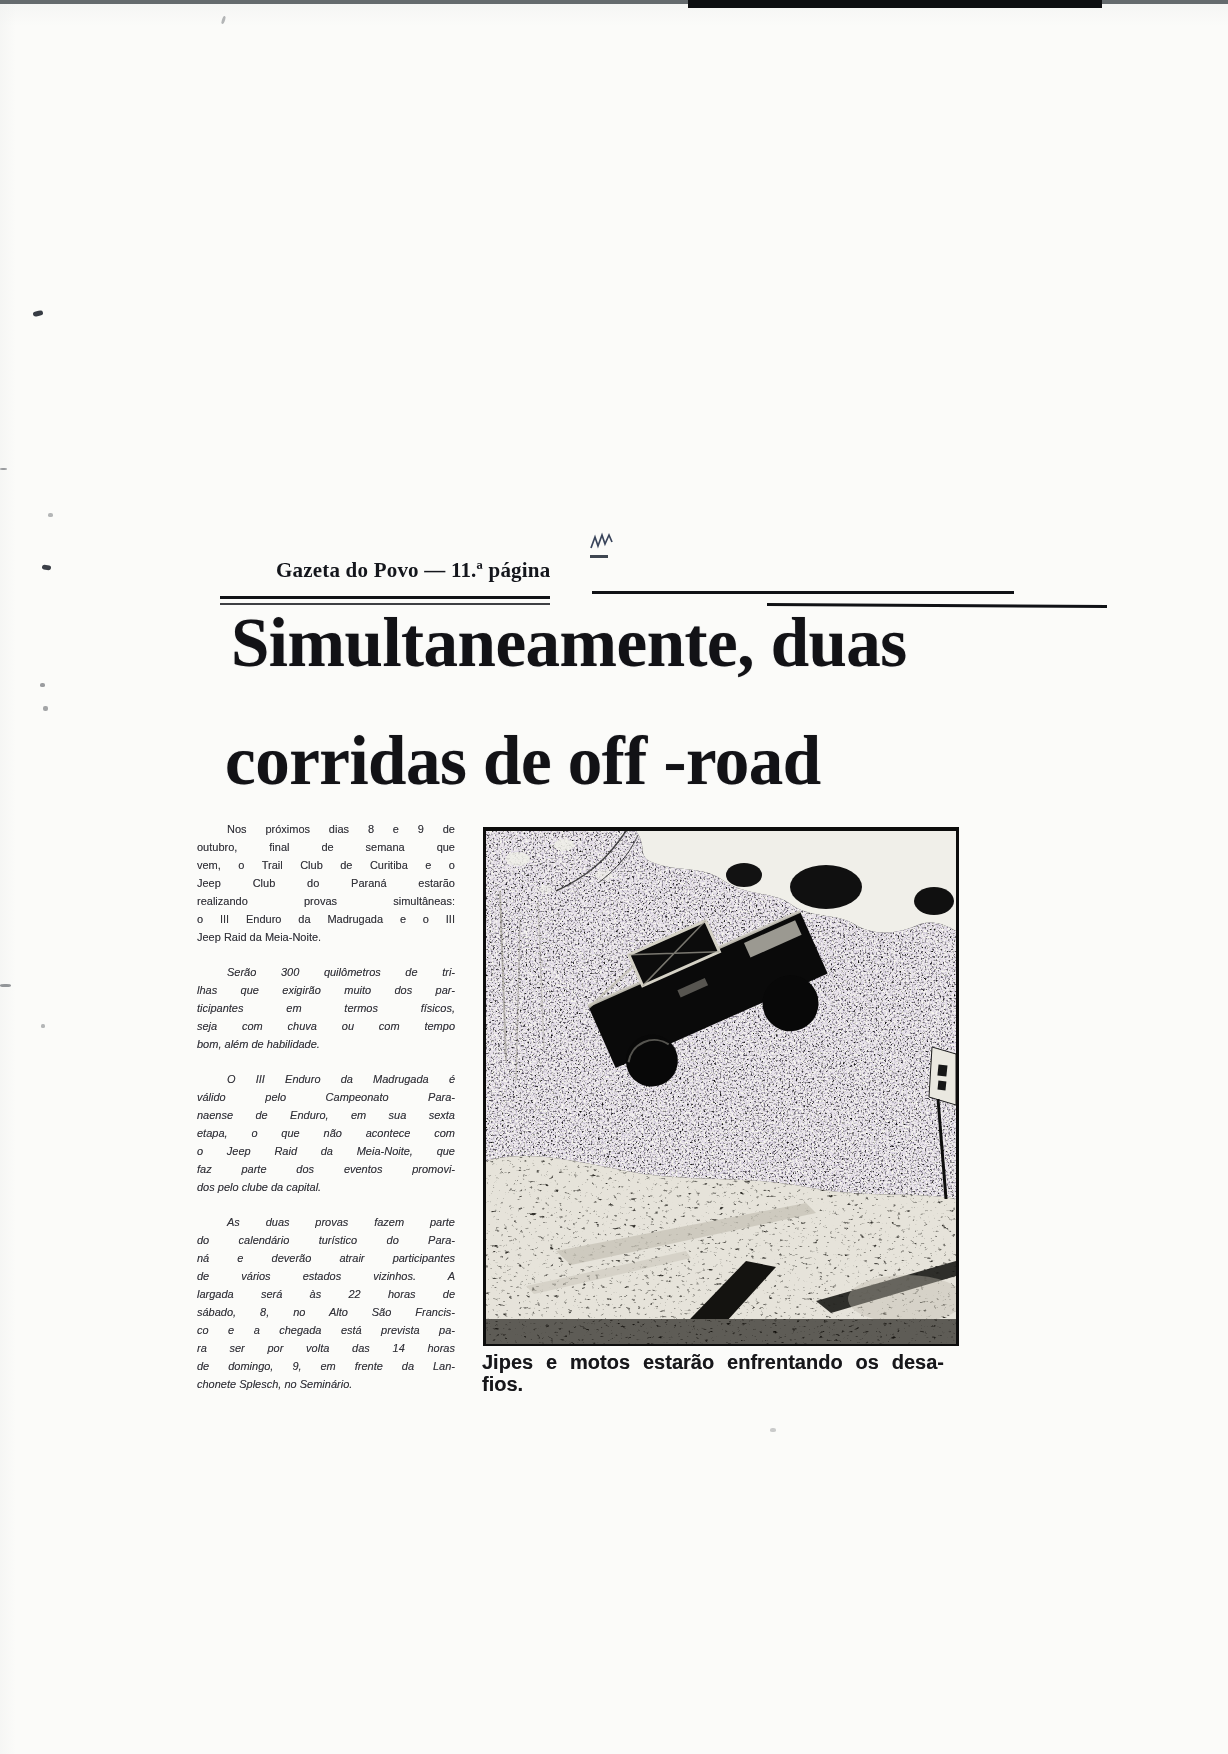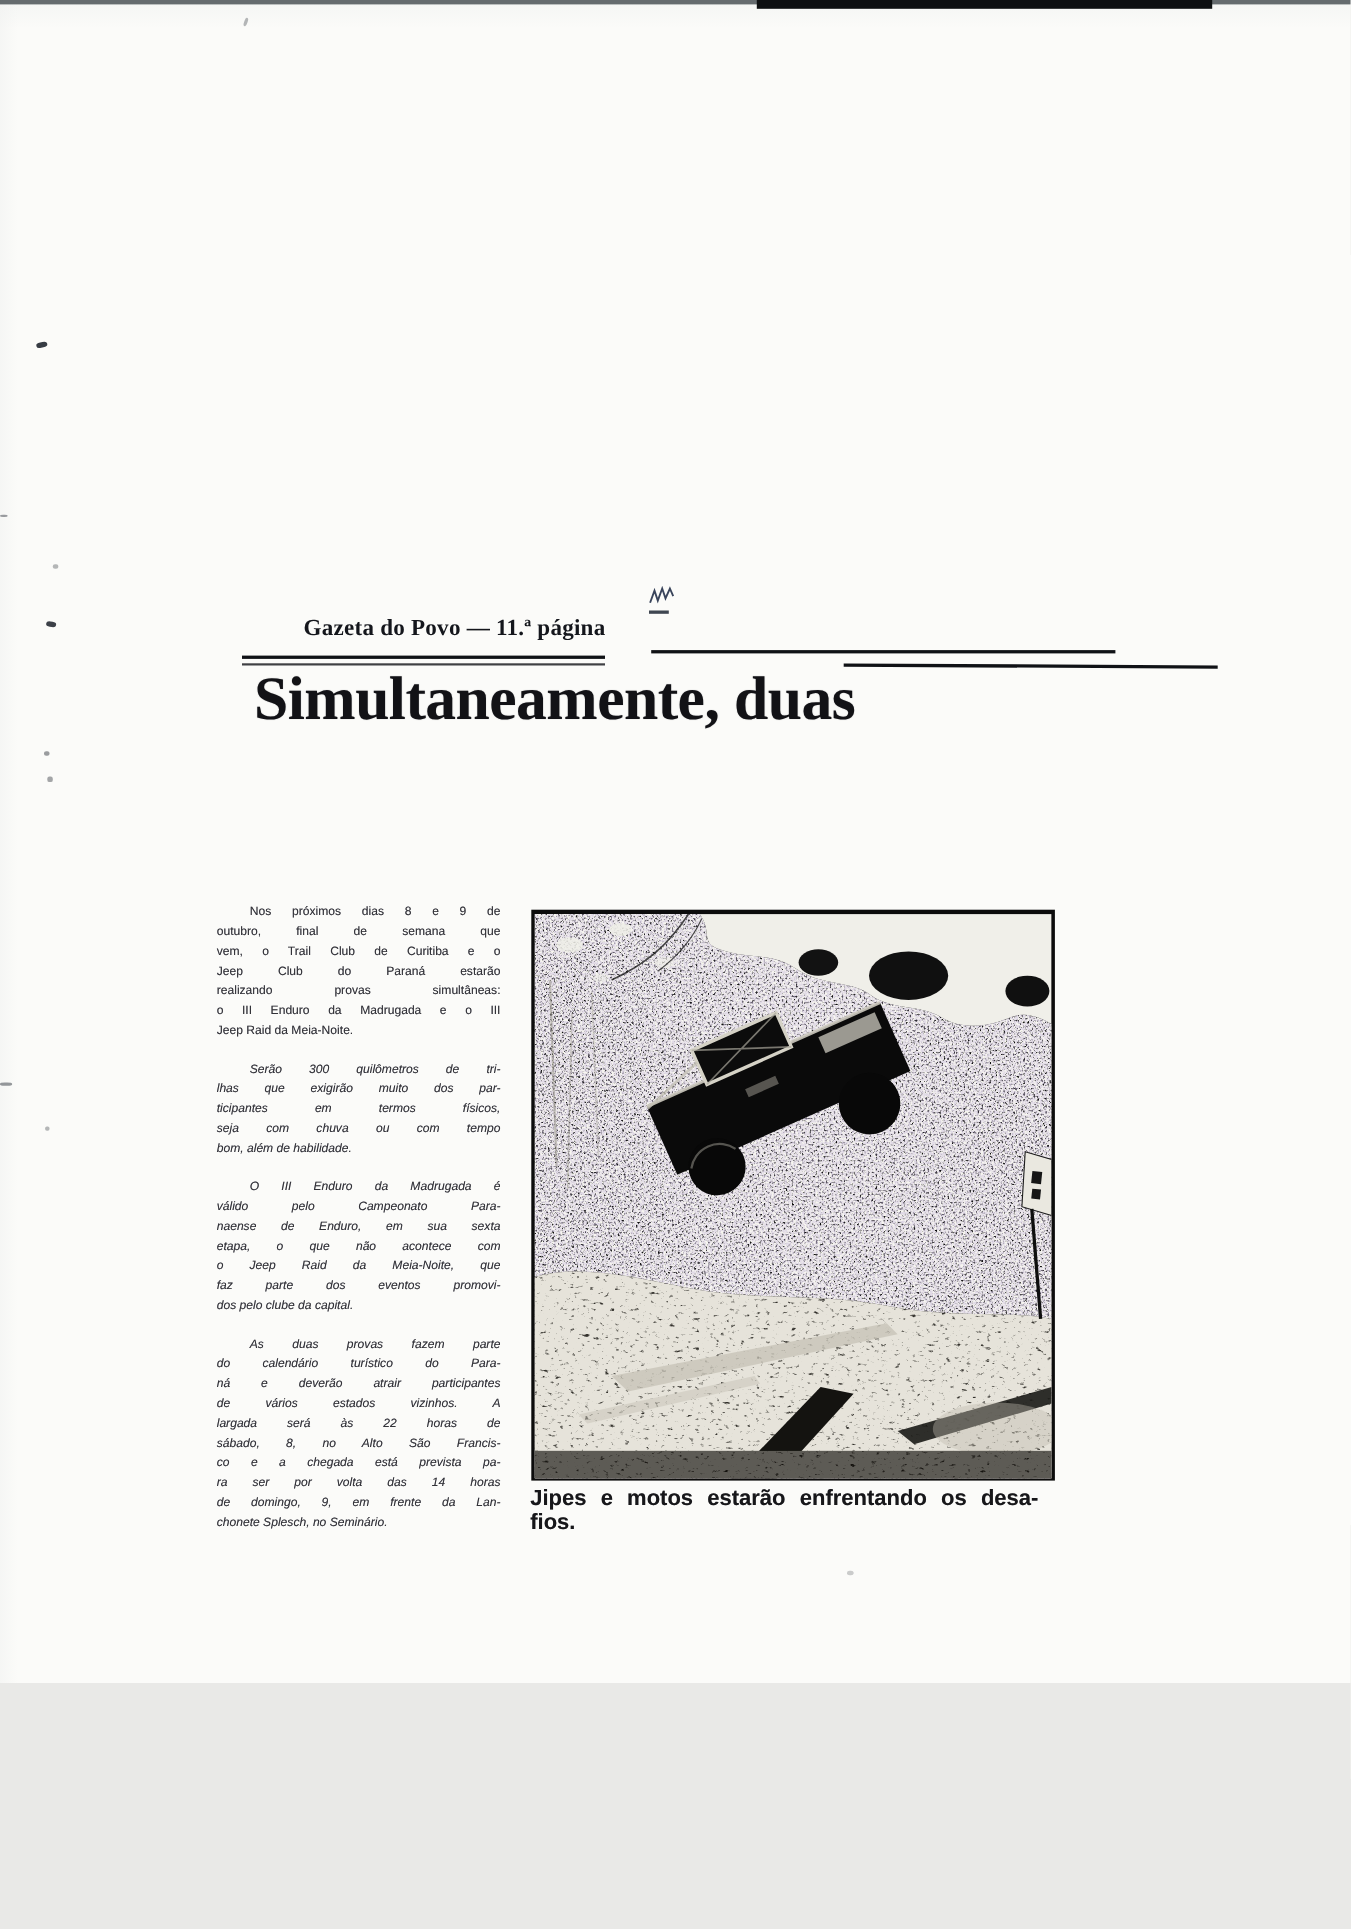--- a/index.html
+++ b/index.html
@@ -1,17 +1,17 @@
 <!DOCTYPE html>
 <html><head>
 <meta charset="utf-8">
 <style>
   html,body{margin:0;padding:0;background:#e9e9e7;}
   .page{
-    position:relative;width:1228px;height:1530px;margin:0 auto;
+    position:relative;width:1228px;height:1754px;margin:0 auto;
     background:#fbfbf9;overflow:hidden;
     font-family:"Liberation Sans","DejaVu Sans",sans-serif;
   }
   .tint-top{position:absolute;left:0;top:0;width:100%;height:26px;
     background:linear-gradient(#eef0ef,rgba(255,255,255,0));opacity:.55;}
   .tint-left{position:absolute;left:0;top:0;width:16px;height:100%;
     background:linear-gradient(90deg,#f0f1f0,rgba(255,255,255,0));opacity:.5;}
   .edge-top{position:absolute;left:0;top:0;width:100%;height:4px;background:#41484c;opacity:.8;}
   .edge-top-heavy{position:absolute;left:688px;top:0;width:414px;height:8px;background:#0d0f11;}
 
@@ -28,21 +28,21 @@
   .rule{position:absolute;background:#101216;}
   .rule-l1{left:220px;top:596px;width:330px;height:3px;}
   .rule-l2{left:220px;top:603px;width:330px;height:2px;opacity:.8;}
   .rule-r1{left:592px;top:591px;width:422px;height:3px;}
   .rule-r2{left:767px;top:604px;width:340px;height:3px;transform:rotate(.3deg);}
 
   .scribble{position:absolute;left:588px;top:530px;}
 
   .headline{
     position:absolute;font-family:"Liberation Serif","DejaVu Serif",serif;
-    font-weight:700;font-size:56px;color:#121216;letter-spacing:-.5px;
+    font-weight:700;font-size:69px;color:#121216;letter-spacing:-.5px;
     text-shadow:0 0 1px rgba(25,25,35,.35);white-space:nowrap;
   }
   .headline-1{left:231px;top:604px;}
   .headline-2{left:225px;top:722px;}
 
   .article{
     position:absolute;left:197px;top:820px;width:258px;
     font-size:11px;line-height:18px;color:#333339;
     text-shadow:0 0 .4px rgba(45,45,65,.45);
   }
@@ -89,20 +89,21 @@
   <div class="rule rule-l2"></div>
   <div class="rule rule-r1"></div>
   <div class="rule rule-r2"></div>
 
   <svg class="scribble" width="32" height="32">
     <path d="M3 18 l4 -11 l3 9 l4 -11 l3 9 l4 -9 l3 7" stroke="#243049" stroke-width="1.7" fill="none" opacity=".9"></path>
     <rect x="2" y="25" width="18" height="3" fill="#1d2634" opacity=".85"></rect>
   </svg>
 
   <div class="headline headline-1">Simultaneamente, duas</div>
+  <div class="headline headline-2">corridas de off -road</div>
 
   <div class="article">
     <div class="para">
         <div class="line">Nos próximos dias 8 e 9 de</div>
         <div class="line">outubro, final de semana que</div>
         <div class="line">vem, o Trail Club de Curitiba e o</div>
         <div class="line">Jeep Club do Paraná estarão</div>
         <div class="line">realizando provas simultâneas:</div>
         <div class="line">o III Enduro da Madrugada e o III</div>
         <div class="line">Jeep Raid da Meia-Noite.</div>

